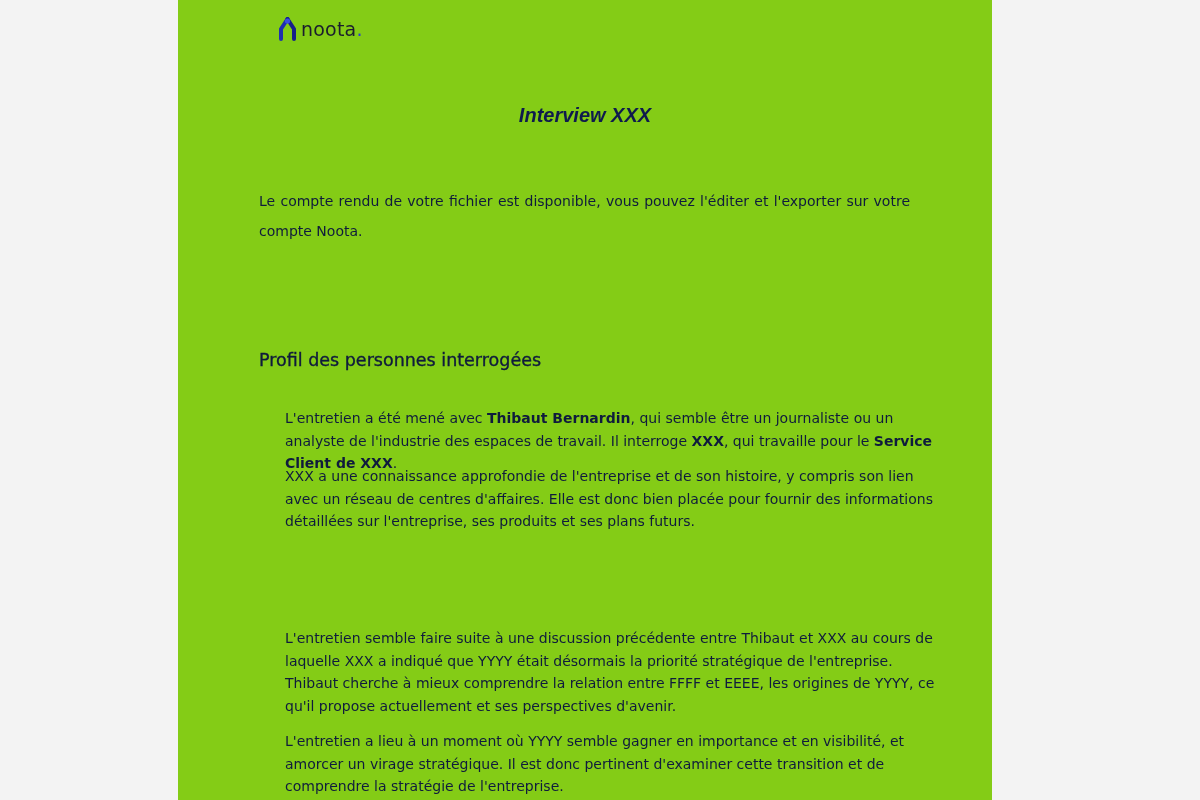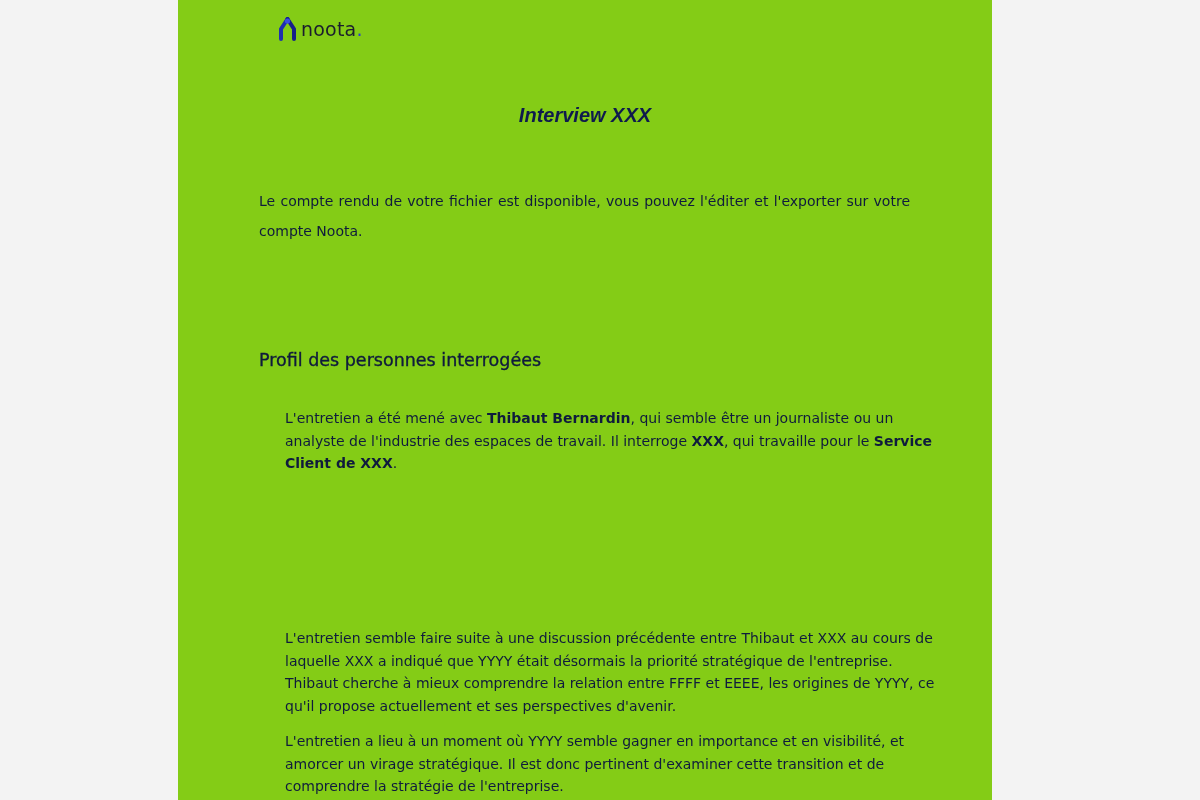--- a/index.html
+++ b/index.html
@@ -114,19 +114,20 @@
 
   <h1 class="title">Interview XXX</h1>
 
   <p class="intro">Le compte rendu de votre fichier est disponible, vous pouvez l'éditer et l'exporter sur votre compte Noota.</p>
 
 
   <h2 class="h2" style="top:350px;">Profil des personnes interrogées</h2>
 
   <p class="para" style="top:391px;"><span>L'entretien a été mené avec </span><b>Thibaut Bernardin</b><span>, qui semble être un journaliste ou un analyste de l'industrie des espaces de travail. Il interroge </span><b>XXX</b><span>, qui travaille pour le </span><b>Service Client de XXX</b><span>.</span></p>
 
+  <p class="para" style="top:449px;">XXX a une connaissance approfondie de l'entreprise et de son histoire, y compris son lien avec un réseau de centres d'affaires. Elle est donc bien placée pour fournir des informations détaillées sur l'entreprise, ses produits et ses plans futurs.</p>
 
 
   <p class="para" style="top:714px;">L'entretien a lieu à un moment où YYYY semble gagner en importance et en visibilité, et amorcer un virage stratégique. Il est donc pertinent d'examiner cette transition et de comprendre la stratégie de l'entreprise.</p>
 
   <p class="para" style="top:611px;">L'entretien semble faire suite à une discussion précédente entre Thibaut et XXX au cours de laquelle XXX a indiqué que YYYY était désormais la priorité stratégique de l'entreprise. Thibaut cherche à mieux comprendre la relation entre FFFF et EEEE, les origines de YYYY, ce qu'il propose actuellement et ses perspectives d'avenir.</p>
 
 </div>
 
 </body></html>

